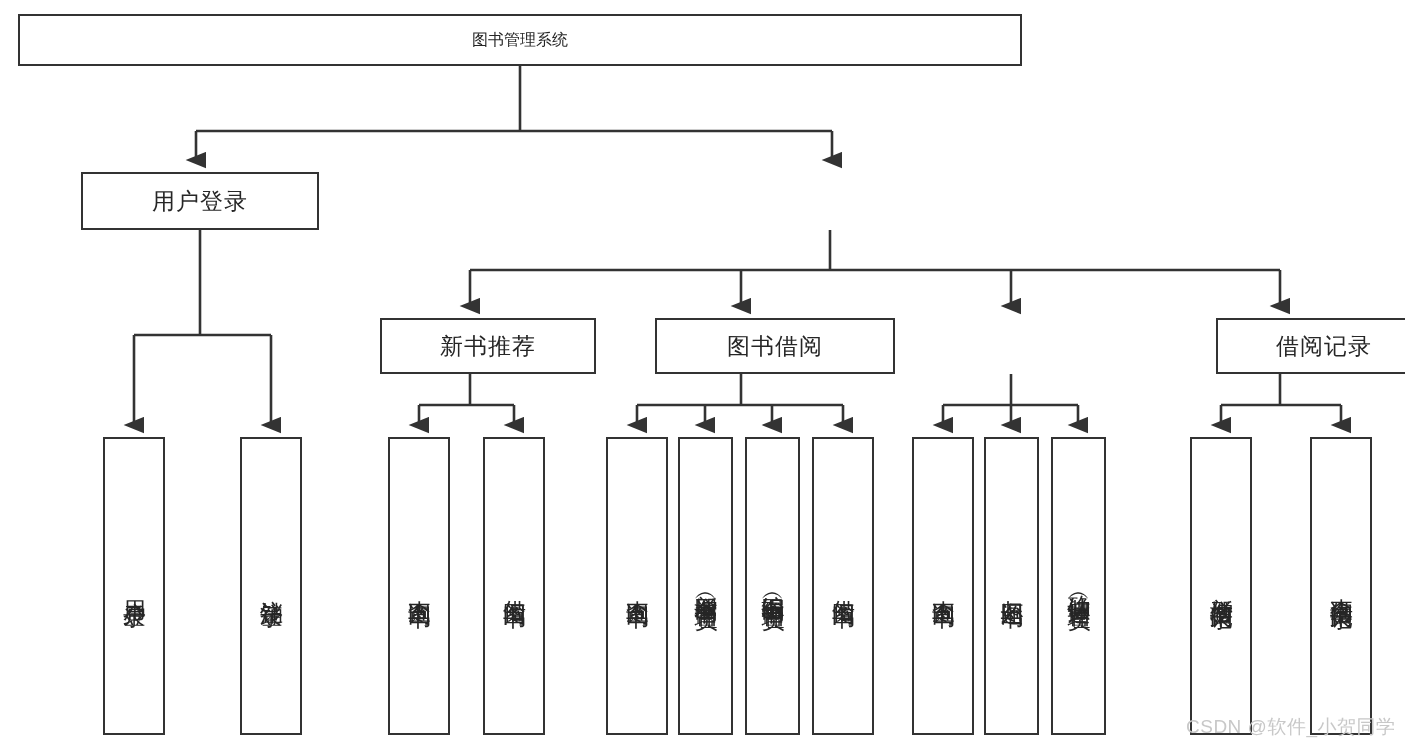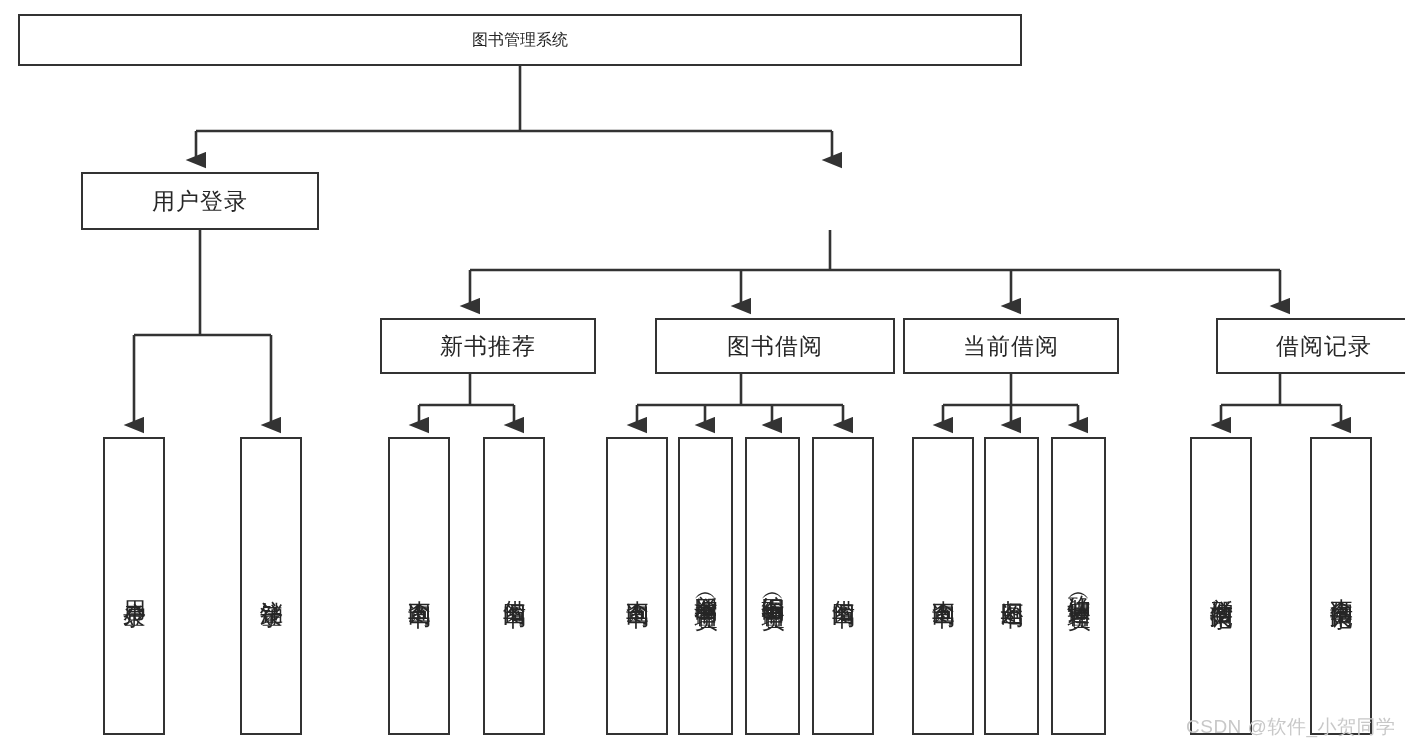--- a/index.html
+++ b/index.html
@@ -126,23 +126,20 @@
   <div class="node horiz" style="left:81px; top:172px; width:238px; height:58px;">
     <span>用户登录</span>
   </div>
 
   <div class="node horiz" style="left:380px; top:318px; width:216px; height:56px;">
     <span>新书推荐</span>
   </div>
   <div class="node horiz" style="left:615px; top:318px; width:240px; height:56px;margin-left:40px;">
     <span>图书借阅</span>
   </div>
-  <div class="node horiz" style="left:903px; top:318px; width:216px; height:56px;">
-    <span>当前借阅</span>
-  </div>
   <div class="node horiz" style="left:1172px; top:318px; width:216px; height:56px;margin-left:44px;">
     <span>借阅记录</span>
   </div>
 
   <div class="node leaf" style="left:103px; top:437px; width:62px; height:298px;">
     <span class="vtext">用户登录</span>
   </div>
   <div class="node leaf" style="left:240px; top:437px; width:62px; height:298px;">
     <span class="vtext">注销登录</span>
   </div>

